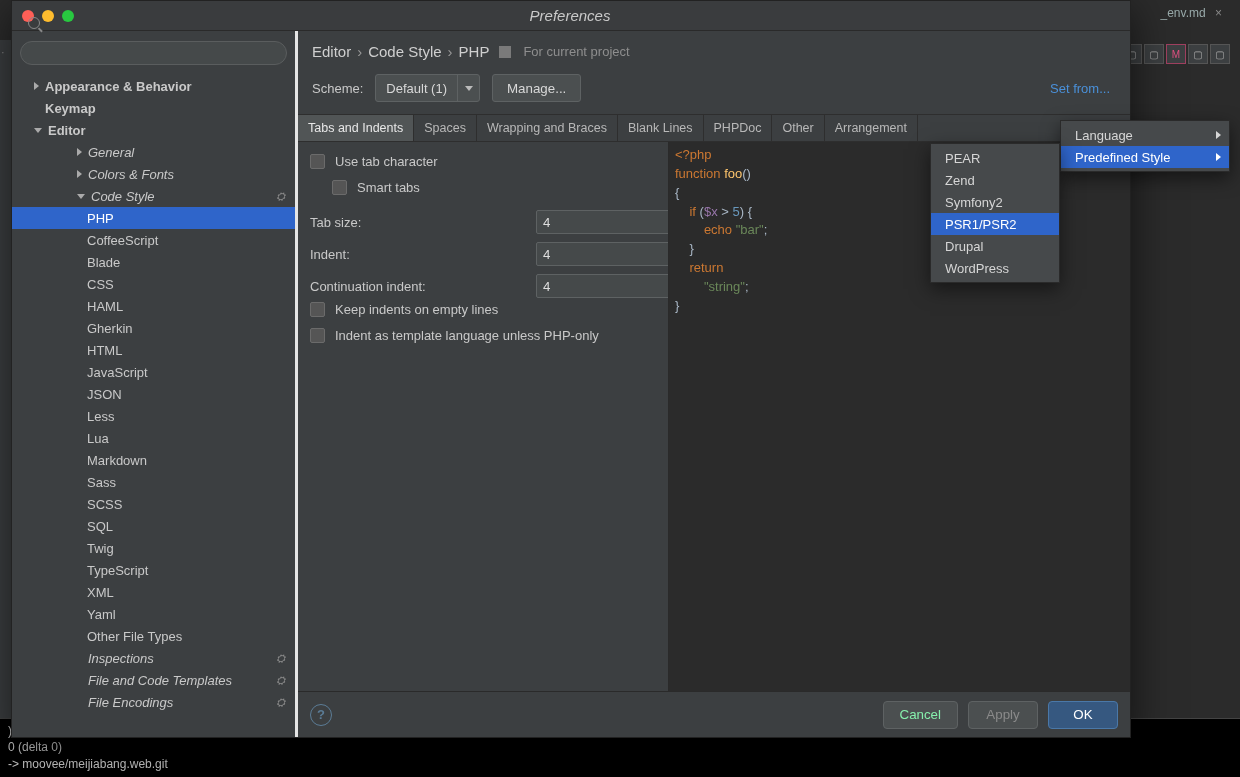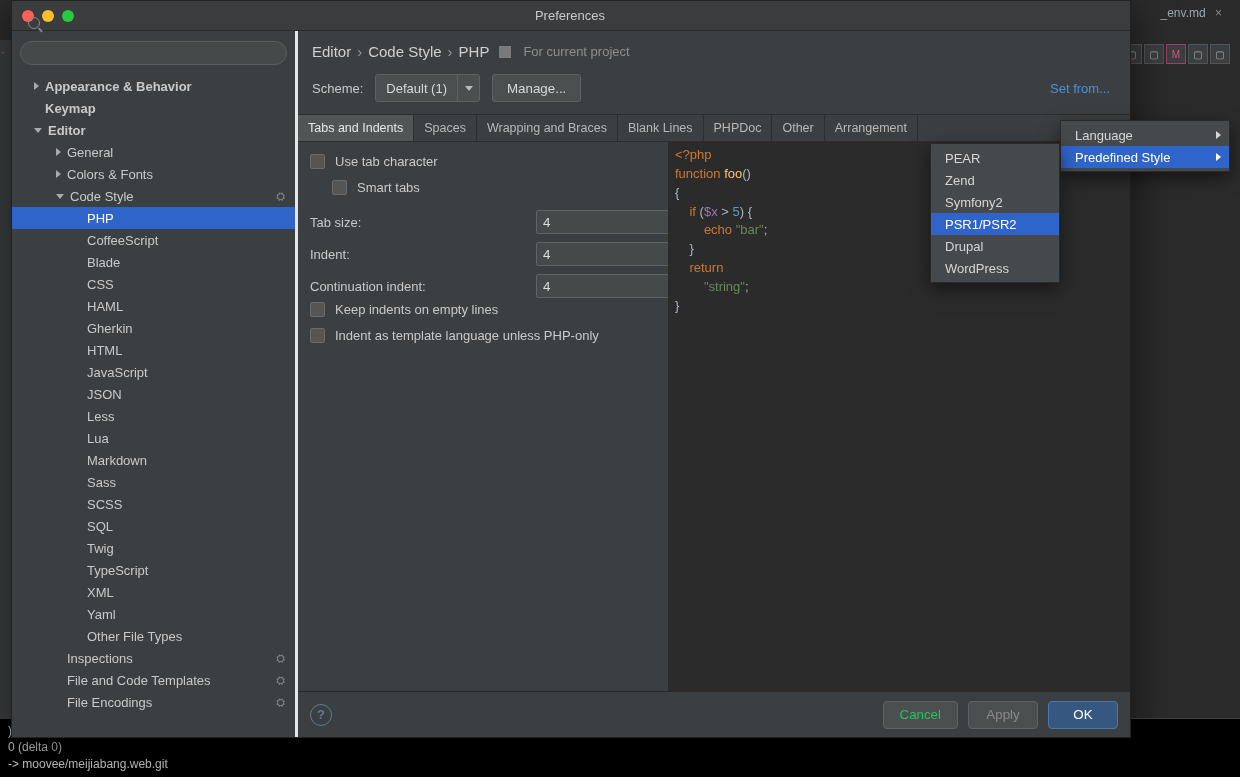--- a/index.html
+++ b/index.html
@@ -55,22 +55,23 @@
     height:30px; background:#3a3c3e;
     border-bottom:1px solid #2a2a2a;
     display:flex; align-items:center;
     position:relative;
   }
   .traffic { display:flex; gap:8px; margin-left:10px; }
   .dot { width:12px; height:12px; border-radius:50%; }
   .dot.r{background:#ff5f57;} .dot.y{background:#febc2e;} .dot.g{background:#28c840;}
   .titlebar .title {
     position:absolute; left:0; right:2px; text-align:center;
-    color:#c9c9c9; font-size:13px;
+    color:#c9c9c9; font-size:15px;
     pointer-events:none;
+    font-style:italic;
   }
 
   .modal-body { flex:1; display:flex; min-height:0; }
 
   
   .sidebar {
     width:286px; background:#3c3f41;
     border-right:3px solid #e5e5e5;
     display:flex; flex-direction:column;
   }
@@ -95,21 +96,21 @@
   }
   .tree { flex:1; overflow:auto; padding-top:4px; }
   .tree-item {
     display:flex; align-items:center;
     height:22px; padding-left:10px;
     color:#c9c9c9; font-size:13px;
     cursor:default; white-space:nowrap;
     position:relative;
   }
   .tree-item.l1 { padding-left:22px; font-weight:600; }
-  .tree-item.l2 { padding-left:44px; }
+  .tree-item.l2 { padding-left:65px;font-style:italic; }
   .tree-item.l3 { padding-left:64px; }
   .tree-item.selected { background:#2f65ca; color:#fff; }
   .tree-item .arrow {
     width:0;height:0; margin-right:6px;
   }
   .tree-item .arrow.right {
     border-top:4px solid transparent; border-bottom:4px solid transparent;
     border-left:5px solid #aaa;
   }
   .tree-item .arrow.down {
@@ -209,21 +210,21 @@
   }
   .footer .help {
     width:22px; height:22px; border-radius:50%;
     border:1.5px solid #5b7c96; color:#5b7c96;
     display:flex; align-items:center; justify-content:center;
     font-weight:bold; font-size:13px;
   }
   .footer .spacer { flex:1; }
   .footer .fbtn {
     height:28px; min-width:70px; padding:0 16px;
-    background:#4b4f50; border:1px solid #5e6263; color:#22c55e;
+    background:#4b4f50; border:1px solid #5e6263; color:#86efac;
     border-radius:4px;
   }
   .footer .fbtn.disabled { color:#8a8a8a; }
   .footer .fbtn.primary { background:#365880; border-color:#4a78a8; color:#fff; }
 
   
   .menu {
     position:absolute; background:#46494b; border:1px solid #2a2a2a;
     box-shadow:0 6px 18px rgba(0,0,0,.5);
     padding:3px 0;

